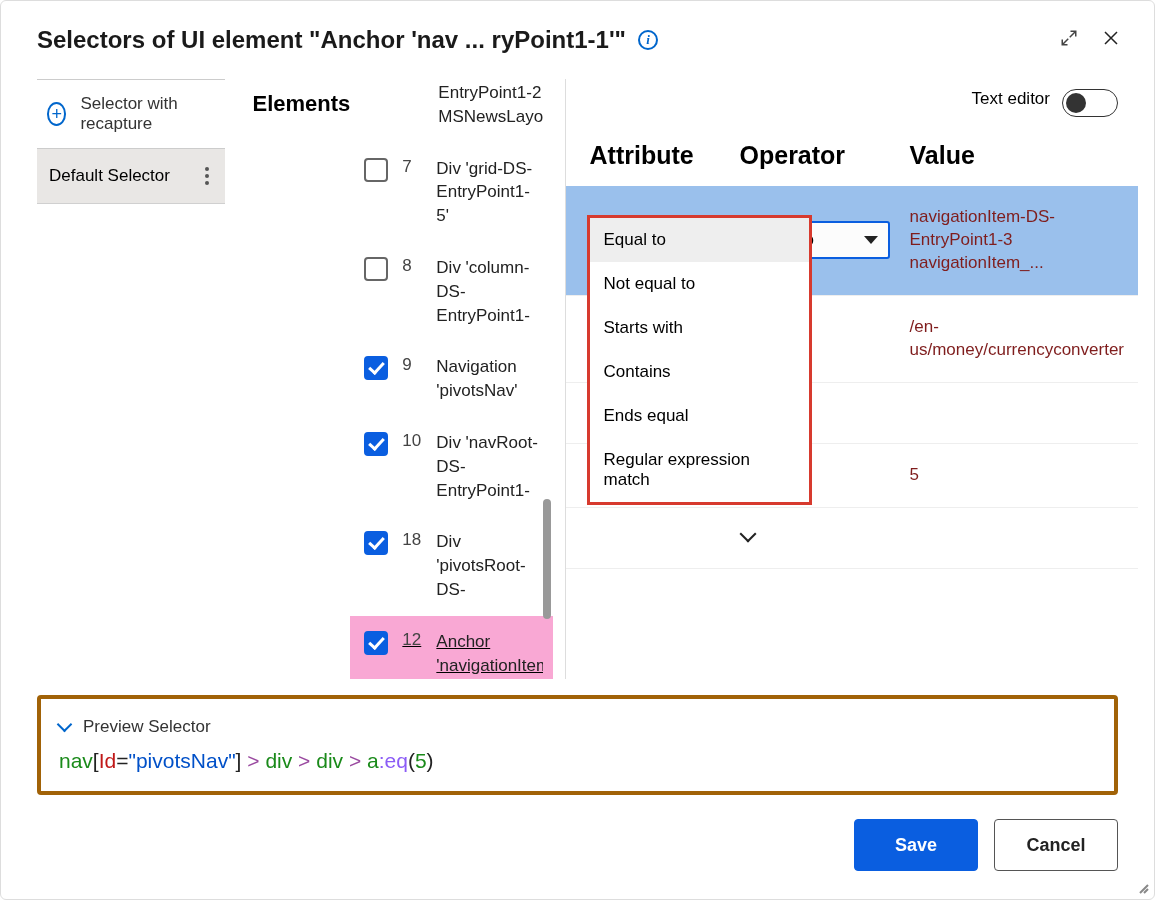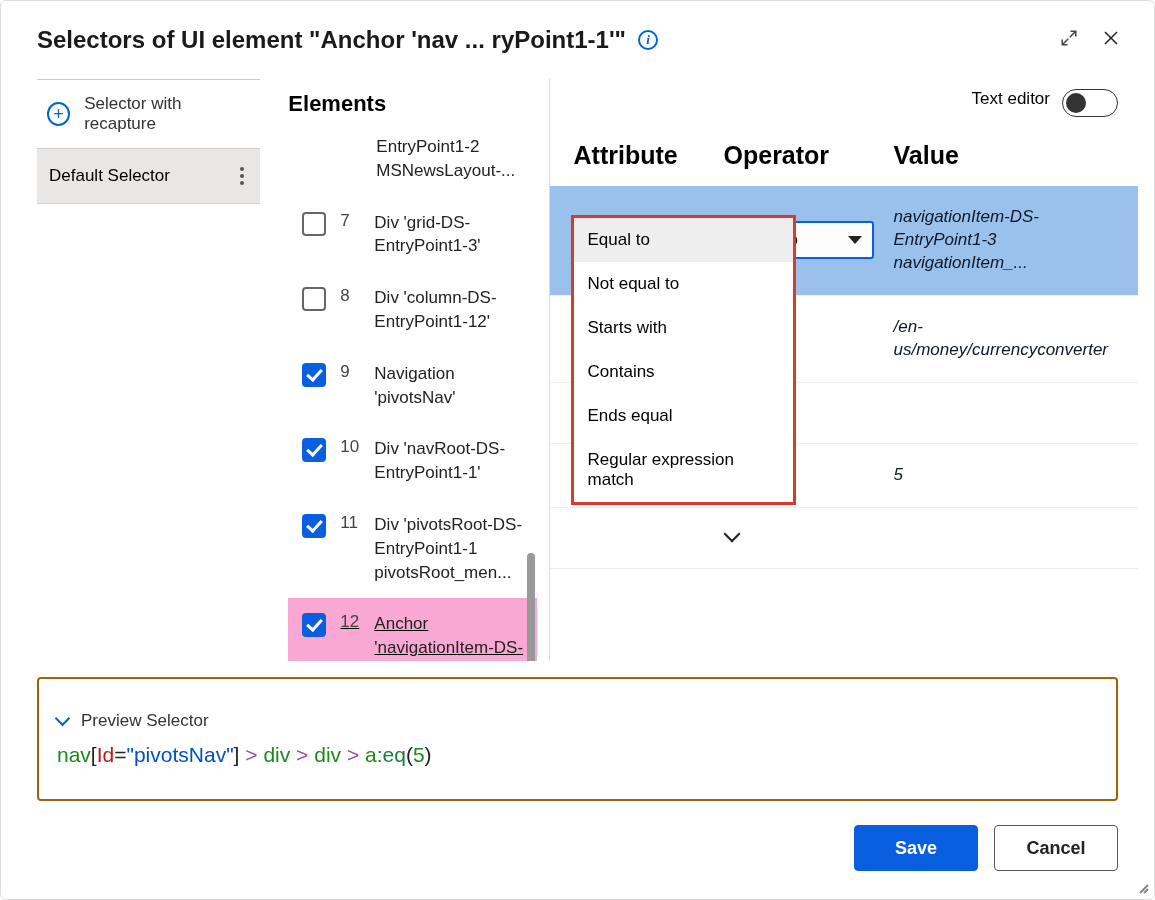--- a/index.html
+++ b/index.html
@@ -13,21 +13,21 @@
     .expand-icon svg,.close-icon svg { width:18px; height:18px; }
     .main-area { flex:1; display:flex; padding:0 16px 0 36px; overflow:hidden; }
 
     .left-panel { width:270px; display:flex; flex-direction:column; }
     .recapture-btn { display:flex; align-items:center; gap:14px; padding:14px 10px; border-top:1px solid #ccc; border-bottom:1px solid #ccc; font-size:17px; color:#333; cursor:pointer; }
     .plus-circle { width:24px; height:24px; border:2px solid #0066cc; border-radius:50%; display:flex; align-items:center; justify-content:center; color:#0066cc; font-size:18px; line-height:1; }
     .selector-item { display:flex; align-items:center; justify-content:space-between; padding:14px 12px; background:#e9e7e5; border-bottom:1px solid #d0d0d0; font-size:17px; cursor:pointer; }
     .more-dots { display:flex; flex-direction:column; gap:3px; padding:4px; }
     .more-dots span { width:4px; height:4px; background:#555; border-radius:50%; }
 
-    .elements-panel { width:300px; margin-left:28px; display:flex; flex-direction:column; }
+    .elements-panel { width:300px; margin-left:28px; display:flex; flex-direction:row; }
     .elements-header { font-size:22px; font-weight:600; padding:12px 0 16px 0; }
     .elements-list { flex:1; overflow:hidden; position:relative; }
     .element-row { display:flex; align-items:flex-start; padding:14px 10px 14px 14px; gap:14px; font-size:17px; }
     .element-row.selected { background:#f9a8d4;text-decoration:underline; }
     .element-row .chk { width:24px; height:24px; border:2px solid #666; border-radius:4px; flex-shrink:0; margin-top:1px; display:flex; align-items:center; justify-content:center; }
     .element-row .chk.checked { background:#0a5ee0; border-color:#0a5ee0; }
     .element-row .chk.checked::after { content:""; width:6px; height:12px; border:solid #fff; border-width:0 3px 3px 0; transform:rotate(42deg); margin-bottom:3px; }
     .element-row .idx { width:20px; color:#444; }
     .element-row .label { flex:1; color:#222; line-height:1.4; max-height:4.2em; overflow:hidden; }
     .scroll-thumb { position:absolute; right:2px; top:420px; width:8px; height:120px; background:#999; border-radius:4px; }
@@ -38,45 +38,45 @@
     .toggle::after { content:""; position:absolute; left:3px; top:3px; width:20px; height:20px; background:#333; border-radius:50%; }
     .attr-headers { display:flex; padding:10px 0 16px 24px; font-size:25px; font-weight:600; }
     .attr-headers .c-attr { width:150px; }
     .attr-headers .c-op { width:170px; }
     .attr-headers .c-val { flex:1; }
     .attr-row { display:flex; align-items:center; padding:20px 0 20px 24px; border-bottom:1px solid #eee; font-size:17px; }
     .attr-row.active { background:#9ac0ec; }
     .attr-row .c-attr { width:150px; display:flex; align-items:center; gap:12px; }
     .attr-row .c-attr .chk { width:22px; height:22px; border:2px solid #555; border-radius:3px; flex-shrink:0; }
     .attr-row .c-op { width:170px; }
-    .attr-row .c-val { flex:1; color:#0f172a; line-height:1.35; padding-right:30px;font-style:italic; }
+    .attr-row .c-val { flex:1; color:#7f1d1d; line-height:1.35; padding-right:14px; }
     .combo { width:150px; height:38px; border:1px solid #555; border-radius:3px; display:flex; align-items:center; justify-content:space-between; padding:0 10px; background:#fcfcfc; position:relative; }
     .combo.open { border:2px solid #0a5ee0; }
     .chev { width:0; height:0; border-left:7px solid transparent; border-right:7px solid transparent; border-top:8px solid #222; }
     .plain-chev { width:14px; height:14px; display:inline-block; position:relative; }
     .plain-chev::before { content:""; position:absolute; width:10px; height:10px; border-right:2px solid #222; border-bottom:2px solid #222; transform:rotate(45deg); top:-1px; left:2px; }
 
     .dropdown-list { position:absolute; left:21px; top:136px; width:225px; background:#fff; border:3px solid #d73a2e; z-index:5; }
     .dropdown-list .opt { padding:12px 14px; font-size:17px; cursor:pointer; }
     .dropdown-list .opt.hover { background:#eee; }
 
-    .preview-area { margin:16px 36px 0 36px; border:2px solid #a16207; border-radius:4px; padding:32px 18px; }
+    .preview-area { margin:16px 36px 0 36px; border:4px solid #a16207; border-radius:4px; padding:18px 18px; }
     .preview-head { display:flex; align-items:center; gap:12px; font-size:17px; color:#333; margin-bottom:12px; cursor:pointer; }
     .preview-head .pchev { width:12px; height:12px; position:relative; }
     .preview-head .pchev::before { content:""; position:absolute; width:9px; height:9px; border-right:2px solid #0066cc; border-bottom:2px solid #0066cc; transform:rotate(45deg); top:-2px; }
     .selector-code { font-size:21px; font-family:'Segoe UI',sans-serif; white-space:pre; }
     .tok-tag { color:#1a8a1a; }
     .tok-attr { color:#c01818; }
     .tok-val { color:#0050c8; }
     .tok-op { color:#9a4aa0; }
-    .tok-fn { color:#15803d; }
+    .tok-fn { color:#8b5cf6; }
     .tok-pl { color:#222; }
 
     .footer { display:flex; justify-content:flex-end; gap:16px; padding:24px 36px 28px 0; }
-    .btn { min-width:124px; height:46px; border-radius:4px; font-size:18px; font-weight:600; display:flex; align-items:center; justify-content:center; cursor:pointer; }
+    .btn { min-width:124px; height:52px; border-radius:4px; font-size:18px; font-weight:600; display:flex; align-items:center; justify-content:center; cursor:pointer; }
     .btn-primary { background:#0a5ee0; color:#fff; border:1px solid #0a5ee0; }
     .btn-secondary { background:#fff; color:#222; border:1px solid #555; }
     .resize-handle { position:absolute; right:4px; bottom:4px; width:16px; height:16px; }
     .resize-handle svg { width:16px; height:16px; }
   </style>
 </head>
 <body>
 
 <div class="dialog">
 
@@ -116,40 +116,40 @@
 
     <div class="elements-panel">
       <div class="elements-header">Elements</div>
       <div class="elements-list" id="elements-list">
         <div class="element-row" style="padding-left: 88px; padding-top: 2px;">
             <span class="label">EntryPoint1-2 MSNewsLayout-...</span>
           </div>
           <div class="element-row">
             <span class="chk"></span>
             <span class="idx">7</span>
-            <span class="label">Div 'grid-DS-EntryPoint1-3'</span>
+            <span class="label">Div 'grid-DS-EntryPoint1-5'</span>
           </div>
           <div class="element-row">
             <span class="chk"></span>
             <span class="idx">8</span>
             <span class="label">Div 'column-DS-EntryPoint1-12'</span>
           </div>
           <div class="element-row">
             <span class="chk checked"></span>
             <span class="idx">9</span>
             <span class="label">Navigation 'pivotsNav'</span>
           </div>
           <div class="element-row">
             <span class="chk checked"></span>
             <span class="idx">10</span>
             <span class="label">Div 'navRoot-DS-EntryPoint1-1'</span>
           </div>
           <div class="element-row">
             <span class="chk checked"></span>
-            <span class="idx">11</span>
+            <span class="idx">18</span>
             <span class="label">Div 'pivotsRoot-DS-EntryPoint1-1 pivotsRoot_men...</span>
           </div>
           <div class="element-row selected">
             <span class="chk checked"></span>
             <span class="idx">12</span>
             <span class="label">Anchor 'navigationItem-DS-EntryPoint1-...</span>
           </div>
           <div class="scroll-thumb"></div>
       </div>
     </div>

